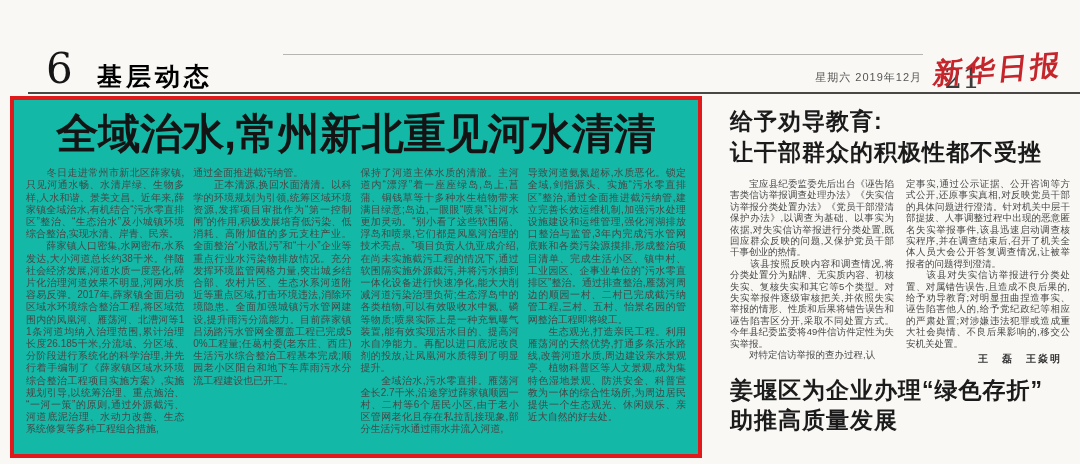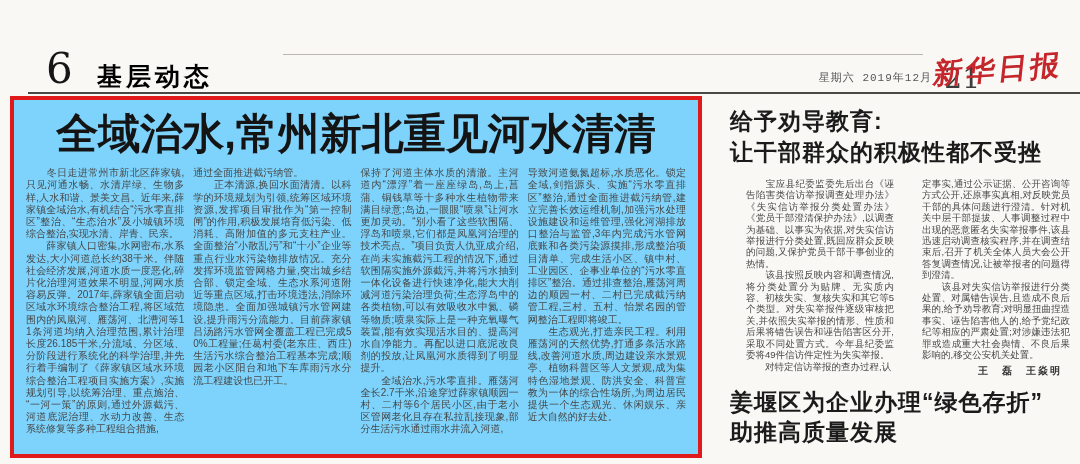--- a/index.html
+++ b/index.html
@@ -19,39 +19,38 @@
     position:absolute; left:97px; top:60px;
     font-size:25px; font-weight:bold; color:#000000; letter-spacing:4px;
   }
   .rule-top {
     position:absolute; left:283px; top:54px; width:640px; height:1px; background:#b9b6b1;
   }
   .rule-main {
     position:absolute; left:28px; top:92px; width:1052px; height:2px; background:#4a4845;
   }
   .date-block {
-    position:absolute; right:148px; top:70px; font-size:11px; color:#555; letter-spacing:1px;
+    position:absolute; right:158px; top:70px; font-size:11px; color:#555; letter-spacing:1px;
     white-space:nowrap;
-    font-family:Liberation Mono, monospace;
   }
   .day-num {
     position:absolute; right:100px; top:62px;
     font-family:"DejaVu Serif",serif; font-size:28px; color:#3c3c3c;
   }
   .masthead {
     position:absolute; right:18px; top:50px;
     font-family:"DejaVu Serif",serif; font-size:29px; font-weight:bold;
     color:#c5262b; letter-spacing:3px;
     transform:skewX(-10deg) rotate(-4deg);
     white-space:nowrap;
   }
   
   .main-article {
     position:absolute; left:10px; top:96px; width:692px; height:362px;
-    border:4px solid #e01a1a; background:#7dd3fc; overflow:hidden;
+    border:4px solid #e01a1a; background:#14b8a6; overflow:hidden;
   }
   .headline {
     margin:11px 6px 8px; text-align:center;
     font-size:42px; font-weight:900; color:#141414; letter-spacing:0;
     white-space:nowrap; line-height:1.1;
     font-family:"Liberation Sans","DejaVu Sans",sans-serif;
   }
   .body-cols {
     display:flex; gap:9px; padding:2px 12px 0 12px;justify-content:center;
   }
@@ -71,21 +70,21 @@
   }
   .r-title {
     font-size:23px; font-weight:800; color:#1b1b1b; line-height:31px;
     margin:6px 0 10px; letter-spacing:1px;
   }
   .r-title span { display:block; }
   .r-cols { display:flex; gap:12px; }
   .rcol { flex:1; min-width:0; }
   .rcol .frag {
     font-size:9.5px; line-height:11.4px; text-align:justify;
-    color:#474747; word-break:break-all;margin-left:16px;
+    color:#474747; word-break:break-all;
   }
   .r-byline {
     font-size:10px; font-weight:bold; color:#333; text-align:right;
     padding-right:8px; margin-top:3px; letter-spacing:2px; line-height:13px;
   }
   .r2-title {
     font-size:23px; font-weight:800; color:#1b1b1b; line-height:30px;
     margin-top:10px; letter-spacing:1px;
   }
   .r2-title span { display:block; }
@@ -105,21 +104,21 @@
 
   <section class="main-article">
     <h1 class="headline">全域治水,常州新北重见河水清清</h1>
     <div class="body-cols">
       <div class="col frag-list">
           <p class="frag">　　冬日走进常州市新北区薛家镇,只见河通水畅、水清岸绿、生物多样,人水和谐、景美文昌。近年来,薛家镇全域治水,有机结合“污水零直排区”整治、“生态治水”及小城镇环境综合整治,实现水清、岸青、民亲。</p>
           <p class="frag">　　薛家镇人口密集,水网密布,水系发达,大小河道总长约38千米。伴随社会经济发展,河道水质一度恶化,碎片化治理河道效果不明显,河网水质容易反弹。2017年,薛家镇全面启动区域水环境综合整治工程,将区域范围内的凤凰河、雁荡河、北漕河等11条河道均纳入治理范围,累计治理长度26.185千米,分流域、分区域、分阶段进行系统化的科学治理,并先行着手编制了《薛家镇区域水环境综合整治工程项目实施方案》,实施规划引导,以统筹治理、重点施治、“一河一策”的原则,通过外源截污、河道底泥治理、水动力改善、生态系统修复等多种工程组合措施,</p>
         </div>
       <div class="col frag-list">
           <p class="frag">通过全面推进截污纳管。</p>
-          <p class="frag">　　正本清源,换回水面清清。以科学的环境规划为引领,统筹区域环境资源,发挥项目审批作为“第一控制闸”的作用,积极发展培育低污染、低消耗、高附加值的多元支柱产业。全面整治“小散乱污”和“十小”企业等重点行业水污染物排放情况。充分发挥环境监管网格力量,突出城乡结合部、锁定全域、生态水系河道附近等重点区域,打击环境违法,消除环境隐患。全面加强城镇污水管网建设,提升雨污分流能力。目前薛家镇吕汤路污水管网全覆盖工程已完成50%工程量;任葛村委(老东庄、西庄)生活污水综合整治工程基本完成;顺园老小区阳台和地下车库雨污水分流工程建设也已开工。</p>
+          <p class="frag">　　正本清源,换回水面清清。以科学的环境规划为引领,统筹区域环境资源,发挥项目审批作为“第一控制闸”的作用,积极发展培育低污染、低消耗、高附加值的多元支柱产业。全面整治“小散乱污”和“十小”企业等重点行业水污染物排放情况。充分发挥环境监管网格力量,突出城乡结合部、农村片区、生态水系河道附近等重点区域,打击环境违法,消除环境隐患。全面加强城镇污水管网建设,提升雨污分流能力。目前薛家镇吕汤路污水管网全覆盖工程已完成50%工程量;任葛村委(老东庄、西庄)生活污水综合整治工程基本完成;顺园老小区阳台和地下车库雨污水分流工程建设也已开工。</p>
         </div>
       <div class="col frag-list">
           <p class="frag">保持了河道主体水质的清澈。主河道内“漂浮”着一座座绿岛,岛上,菖蒲、铜钱草等十多种水生植物带来满目绿意;岛边,一眼眼“喷泉”让河水更加灵动。“别小看了这些软围隔、浮岛和喷泉,它们都是凤凰河治理的技术亮点。”项目负责人仇亚成介绍,在尚未实施截污工程的情况下,通过软围隔实施外源截污,并将污水抽到一体化设备进行快速净化,能大大削减河道污染治理负荷;生态浮岛中的各类植物,可以有效吸收水中氮、磷等物质;喷泉实际上是一种充氧曝气装置,能有效实现活水目的、提高河水自净能力。再配以进口底泥改良剂的投放,让凤凰河水质得到了明显提升。</p>
           <p class="frag">　　全域治水,污水零直排。雁荡河全长2.7千米,沿途穿过薛家镇顺园一村、二村等6个居民小区,由于老小区管网老化且存在私拉乱接现象,部分生活污水通过雨水井流入河道,</p>
         </div>
       <div class="col">
         <div class="frag-list">
             <p class="frag">导致河道氨氮超标,水质恶化。锁定全域,剑指源头、实施“污水零直排区”整治,通过全面推进截污纳管,建立完善长效运维机制,加强污水处理设施建设和运维管理,强化河湖排放口整治与监管,3年内完成污水管网底账和各类污染源摸排,形成整治项目清单、完成生活小区、镇中村、工业园区、企事业单位的“污水零直排区”整治。通过排查整治,雁荡河周边的顺园一村、二村已完成截污纳管工程,三村、五村、怡景名园的管网整治工程即将竣工。</p>
             <p class="frag">　　生态观光,打造亲民工程。利用雁荡河的天然优势,打通多条活水路线,改善河道水质,周边建设亲水景观亭、植物科普区等人文景观,成为集特色湿地景观、防洪安全、科普宣教为一体的综合性场所,为周边居民提供一个生态观光、休闲娱乐、亲近大自然的好去处。</p>
           </div>

